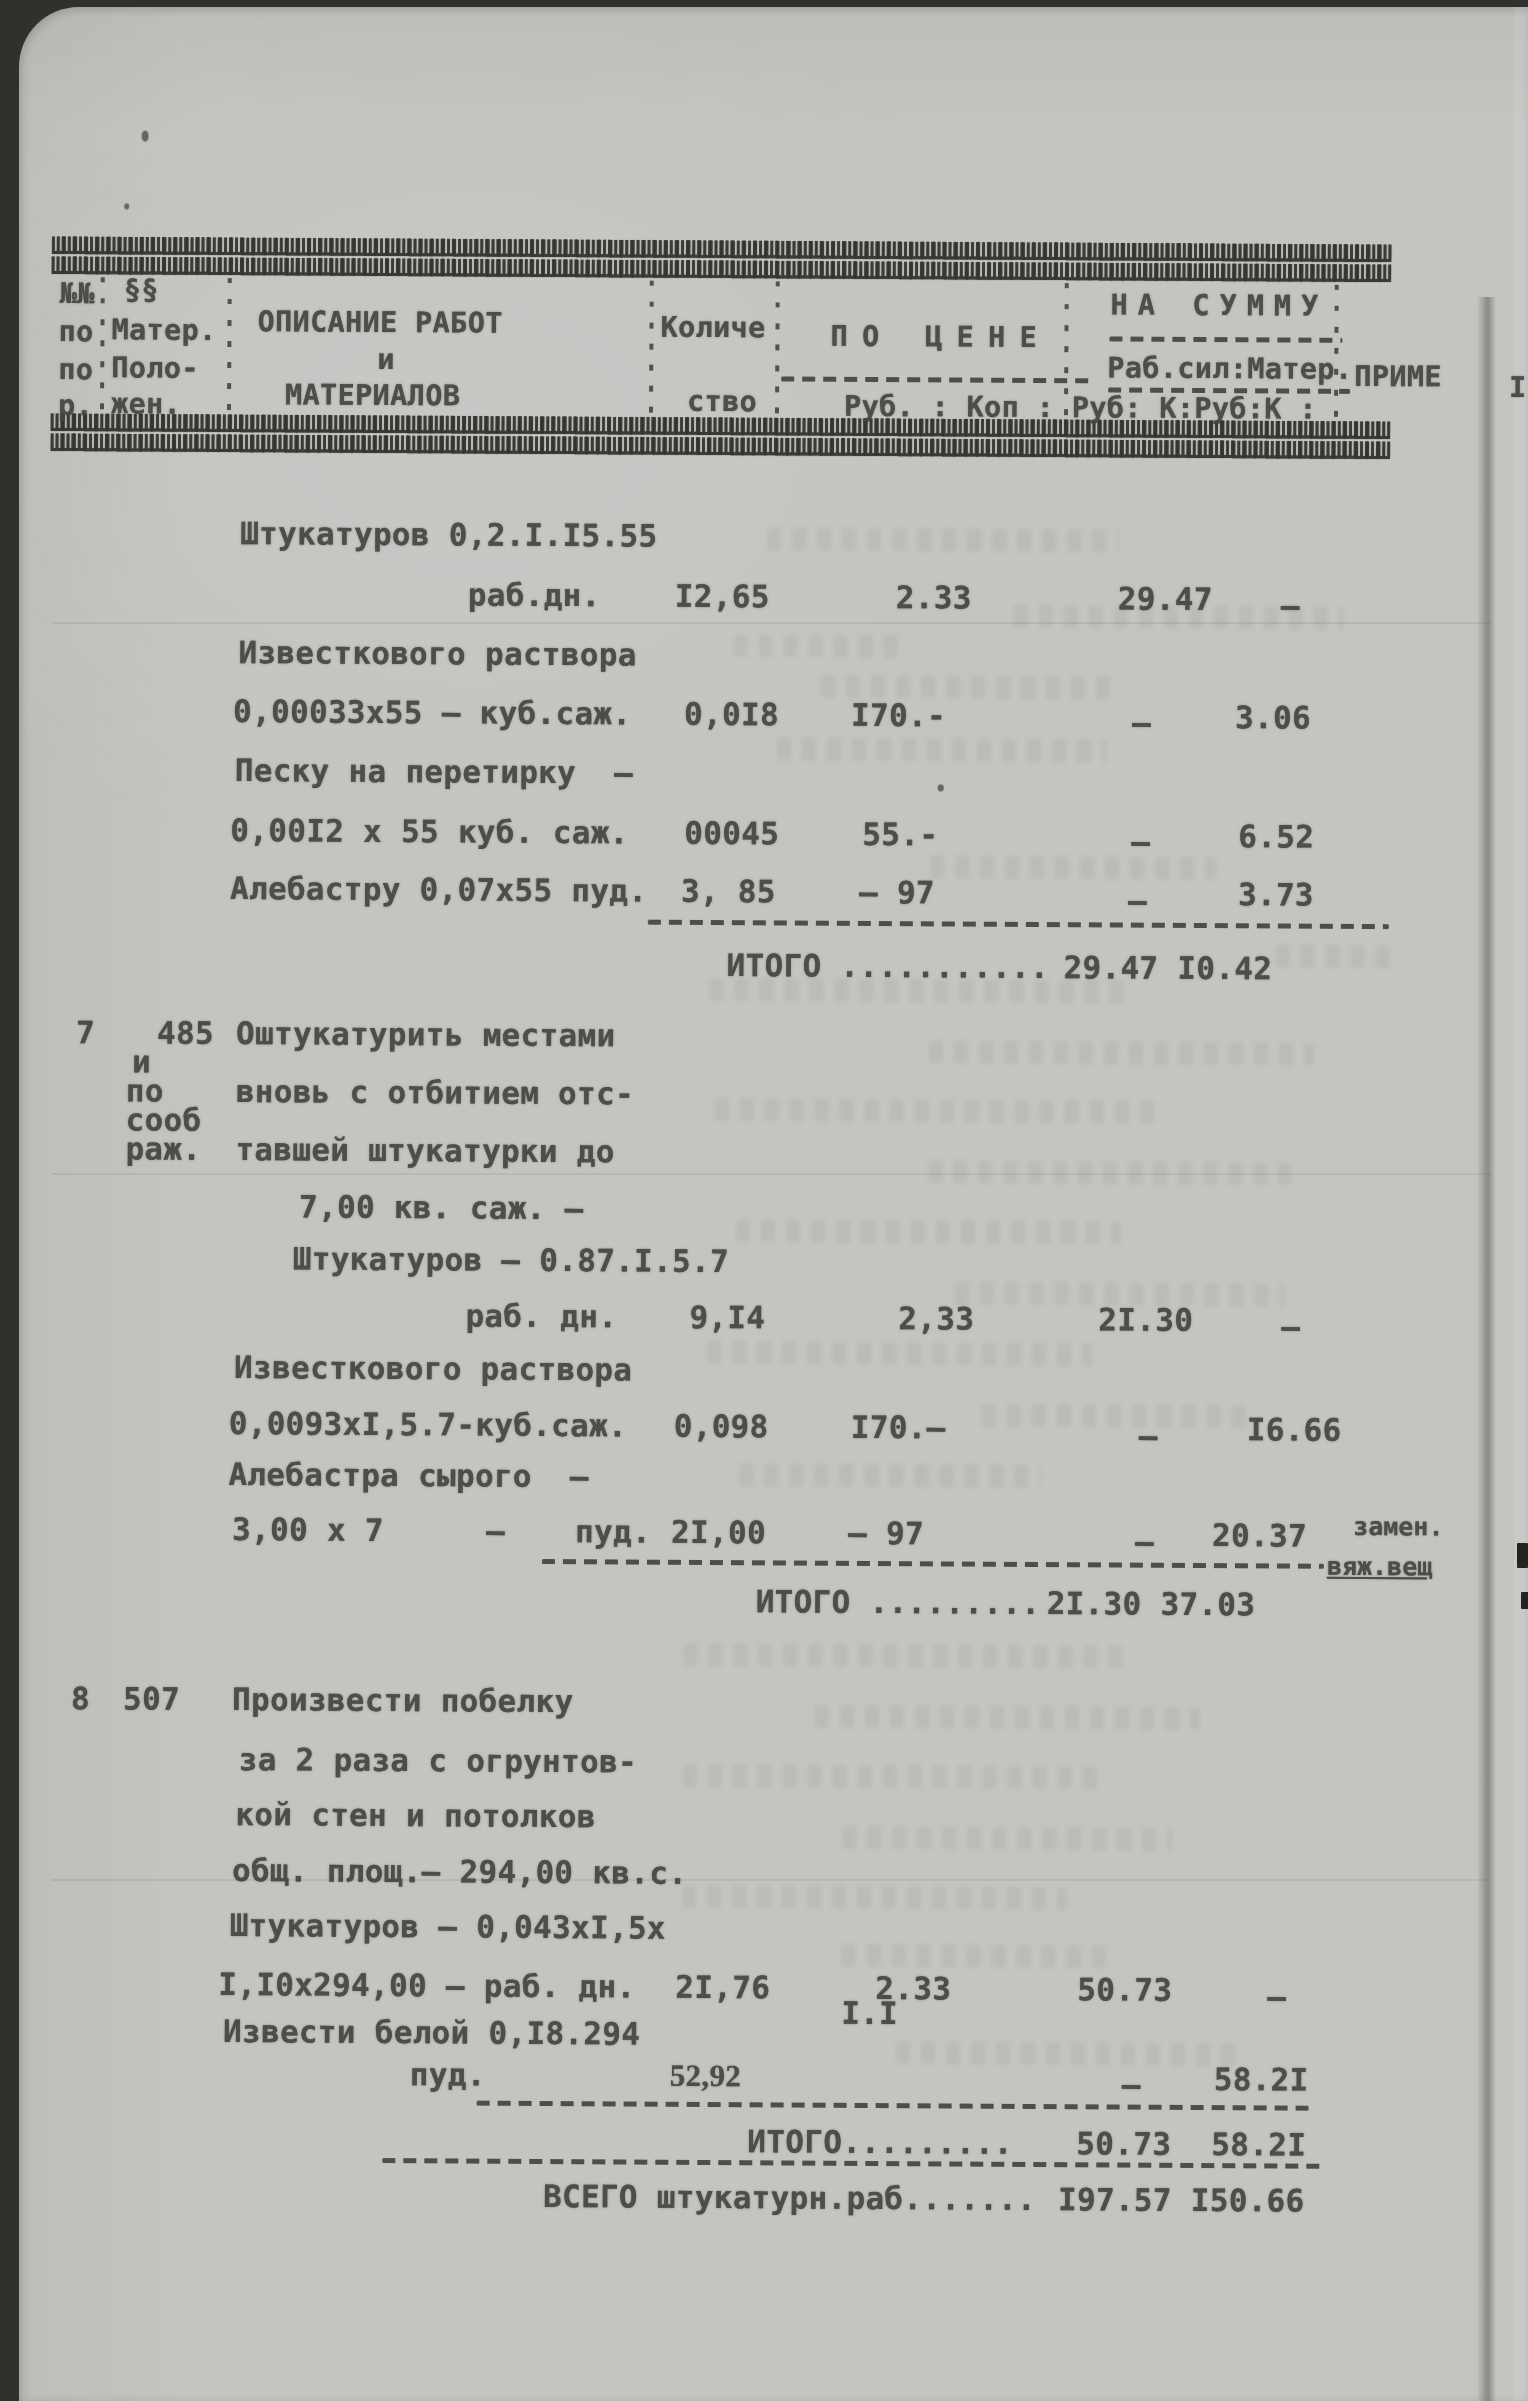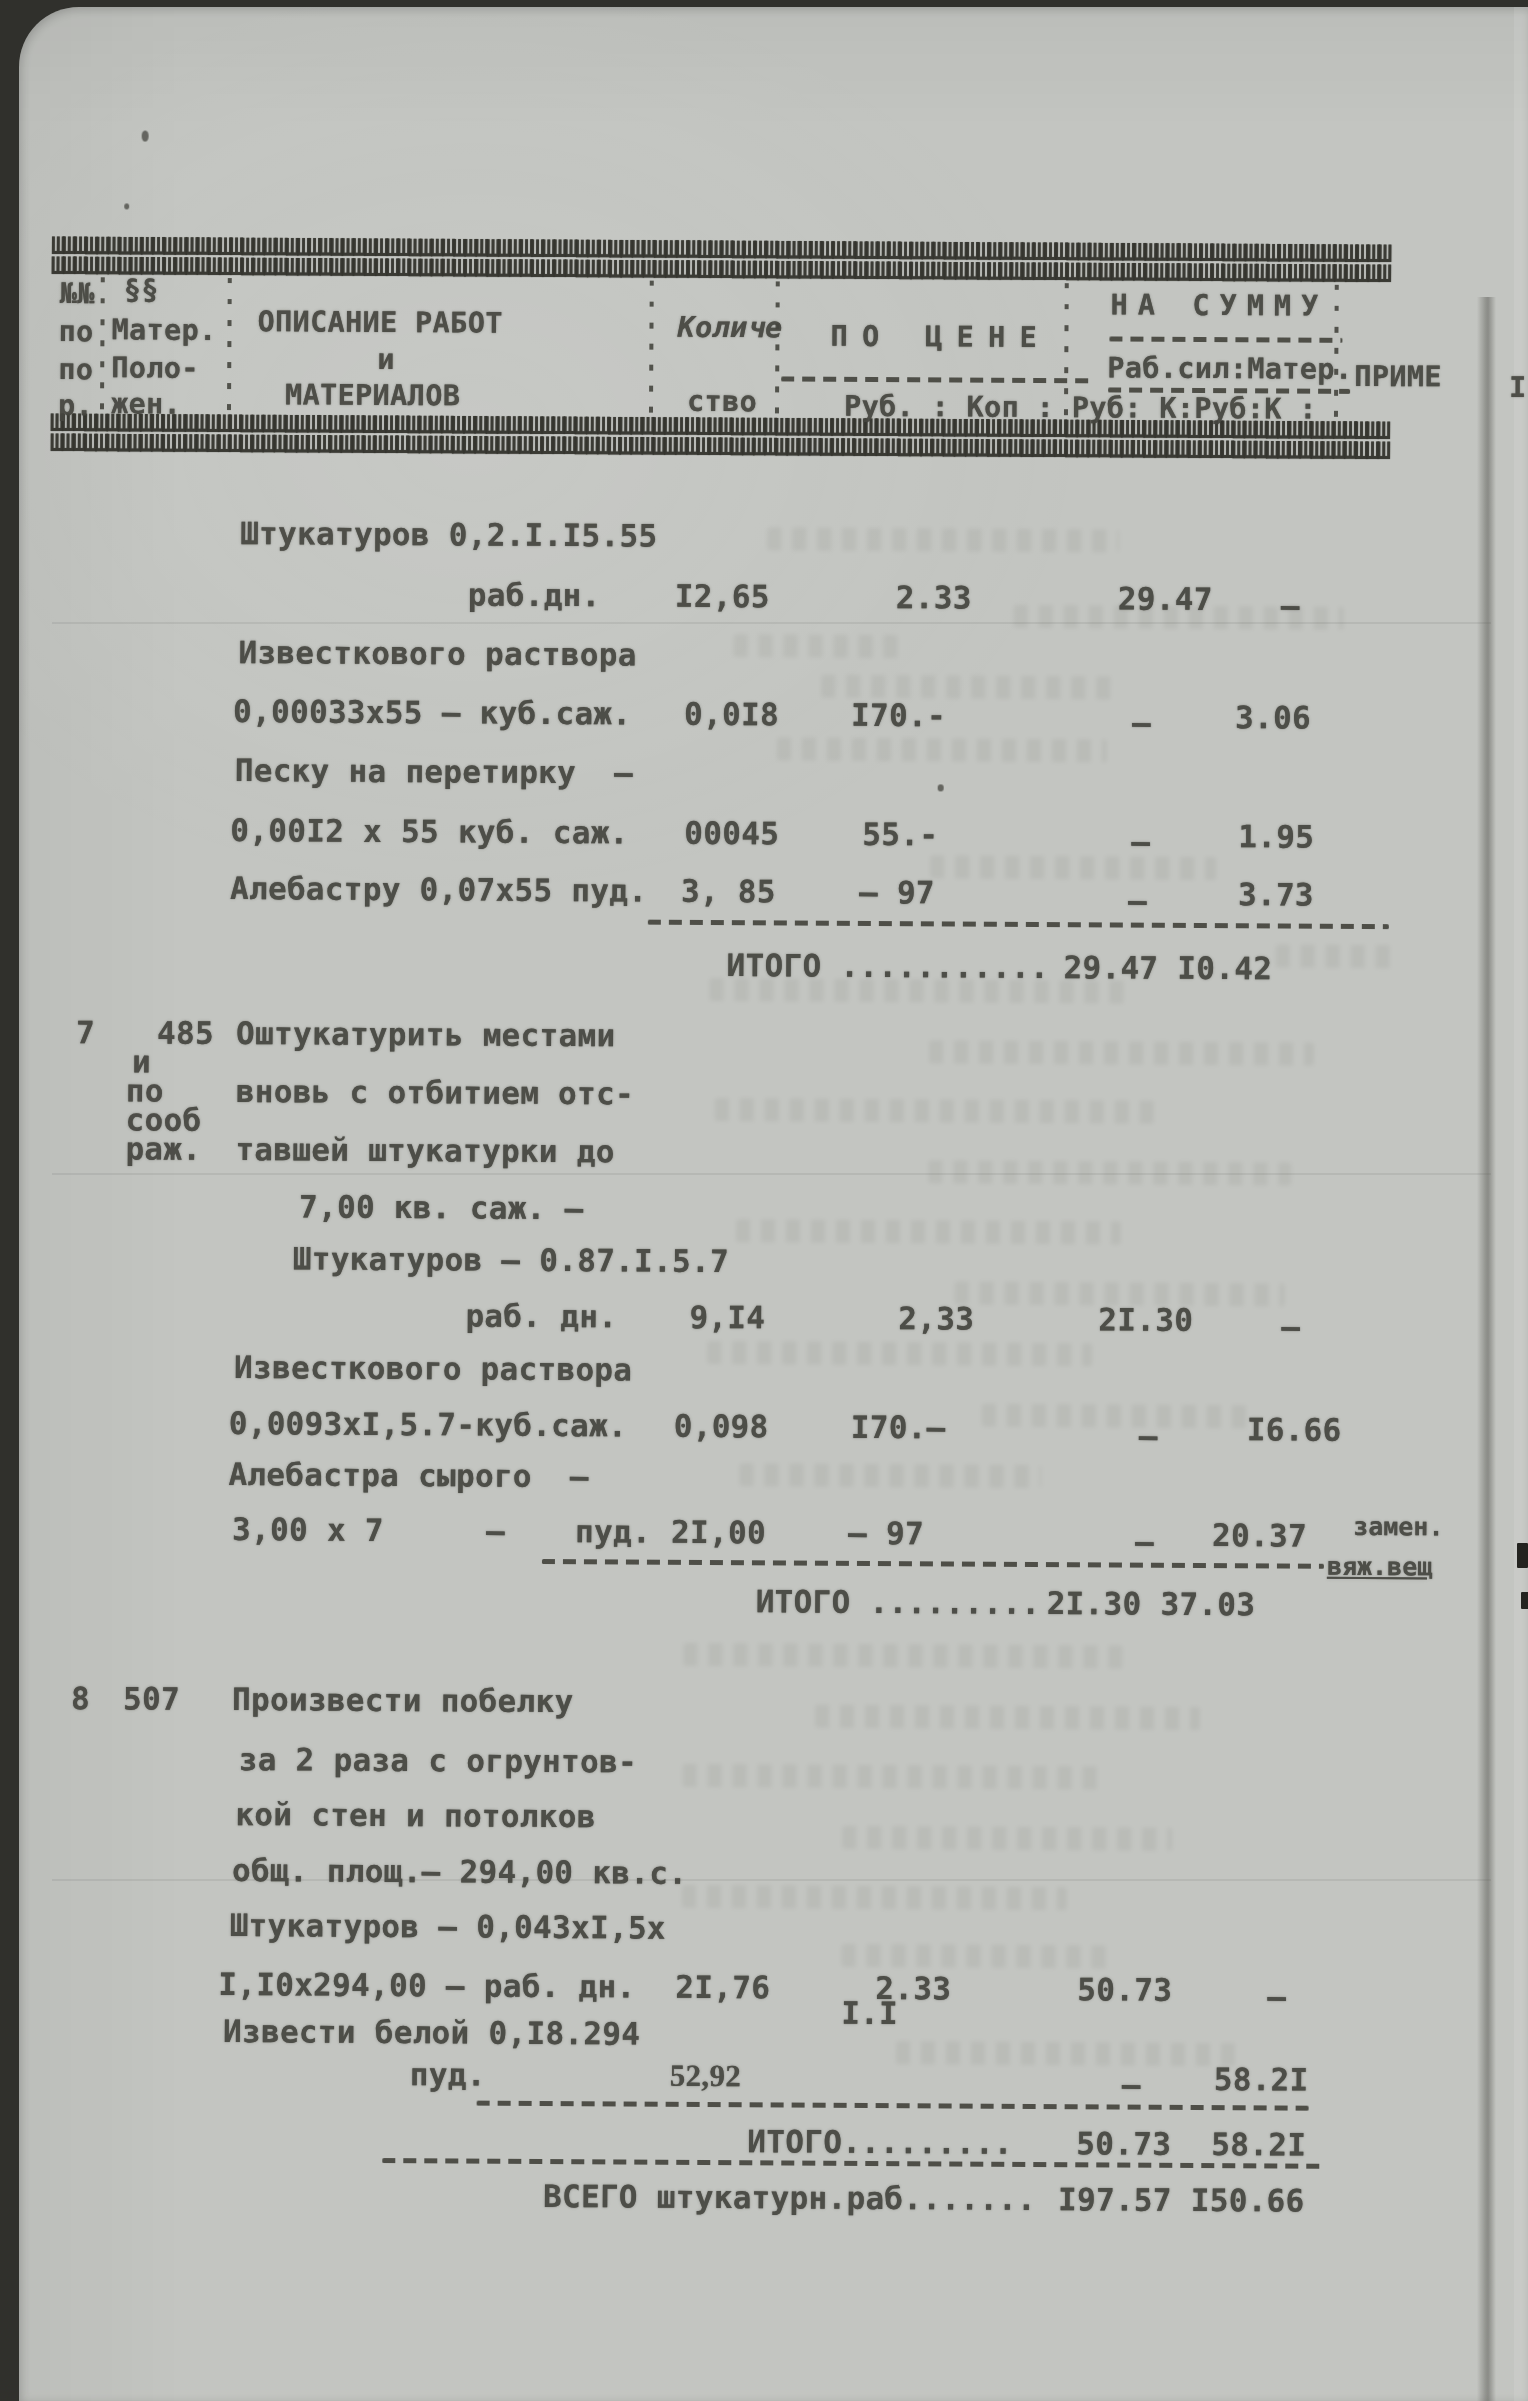--- a/index.html
+++ b/index.html
@@ -135,21 +135,21 @@
       <span class="t h" style="left: 124px; top: 274px;">§§</span>
       <span class="t h" style="left: 59px; top: 316px;">по</span>
       <span class="t h" style="left: 112px; top: 314px;">Матер.</span>
       <span class="t h" style="left: 59px; top: 354px;">по</span>
       <span class="t h" style="left: 112px; top: 352px;">Поло-</span>
       <span class="t h" style="left: 59px; top: 390px;">р.</span>
       <span class="t h" style="left: 112px; top: 388px;">жен.</span>
       <span class="t h" style="left: 258px; top: 305px;">ОПИСАНИЕ РАБОТ</span>
       <span class="t h" style="left: 378px; top: 342px;">и</span>
       <span class="t h" style="left: 286px; top: 378px;">МАТЕРИАЛОВ</span>
-      <span class="t h" style="left: 678px; top: 308px; font-style: italic;">Количе</span>
+      <span class="t h" style="left: 661px; top: 308px;">Количе</span>
       <span class="t h" style="left: 688px; top: 382px;">ство</span>
       <span class="t h sp26" style="left: 831px; top: 316px;">ПО ЦЕНЕ</span>
       <span class="t h sp18" style="left: 1111px; top: 283px;">НА СУММУ</span>
       <span class="t h" style="left: 1108px; top: 346px;">Раб.сил:Матер.</span>
       <span class="t h" style="left: 1355px; top: 353px;">ПРИМЕ</span>
       <span class="t h" style="left: 845px; top: 386px;">Руб. : Коп : Руб: К:Руб:К :</span>
       <span class="t h" style="left: 1510px; top: 363px;">I</span>
       <span class="t b" style="left: 242px; top: 516px;">Штукатуров 0,2.I.I5.55</span>
       <span class="t b" style="left: 470px; top: 576px;">раб.дн.</span>
       <span class="t b" style="left: 677px; top: 576px;">I2,65</span>
@@ -160,21 +160,21 @@
       <span class="t b" style="left: 236px; top: 694px;">0,00033х55 – куб.саж.</span>
       <span class="t b" style="left: 687px; top: 694px;">0,0I8</span>
       <span class="t b" style="left: 854px; top: 694px;">I70.-</span>
       <span class="t b" style="left: 1135px; top: 700px;">–</span>
       <span class="t b" style="left: 1238px; top: 694px;">3.06</span>
       <span class="t b" style="left: 238px; top: 753px;">Песку на перетирку  –</span>
       <span class="t b" style="left: 234px; top: 813px;">0,00I2 х 55 куб. саж.</span>
       <span class="t b" style="left: 688px; top: 813px;">00045</span>
       <span class="t b" style="left: 866px; top: 813px;">55.-</span>
       <span class="t b" style="left: 1135px; top: 819px;">–</span>
-      <span class="t b" style="left: 1242px; top: 813px;">1.95</span>
+      <span class="t b" style="left: 1242px; top: 813px;">6.52</span>
       <span class="t b" style="left: 234px; top: 871px;">Алебастру 0,07х55 пуд.</span>
       <span class="t b" style="left: 685px; top: 871px;">3, 85</span>
       <span class="t b" style="left: 863px; top: 871px;">– 97</span>
       <span class="t b" style="left: 1132px; top: 878px;">–</span>
       <span class="t b" style="left: 1242px; top: 871px;">3.73</span>
       <span class="t b" style="left: 731px; top: 945px;">ИТОГО ...........</span>
       <span class="t b" style="left: 1068px; top: 945px;">29.47 I0.42</span>
       <span class="t b" style="left: 81px; top: 1016px;">7</span>
       <span class="t b" style="left: 134px; top: 1016px; margin-left: 28px;">485</span>
       <span class="t b" style="left: 241px; top: 1016px;">Оштукатурить местами</span>

